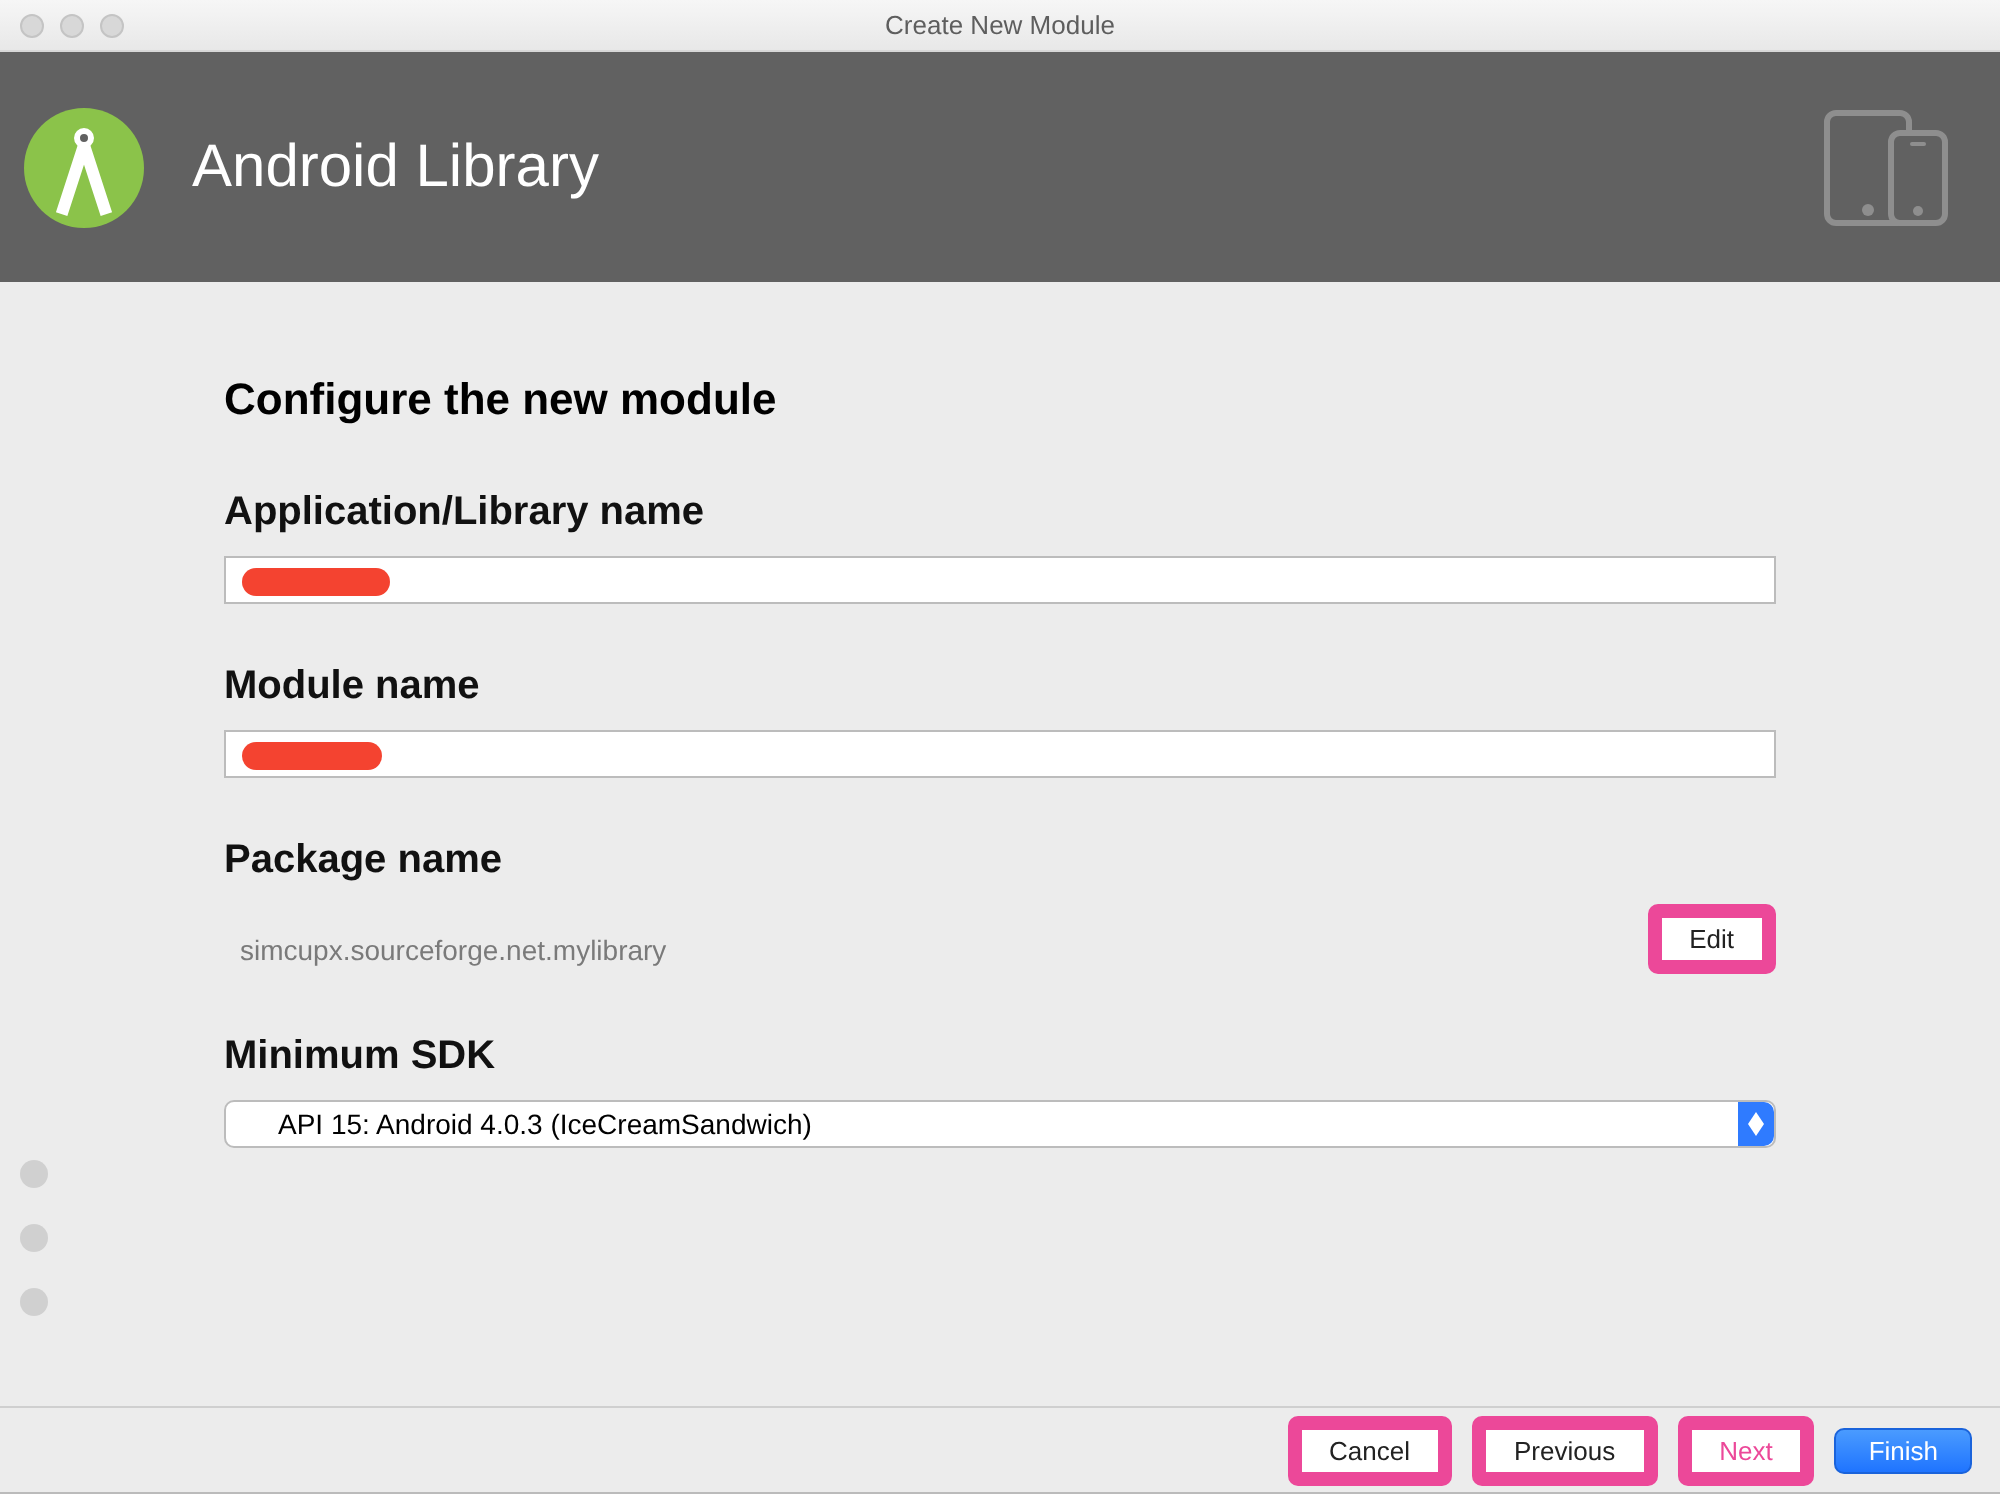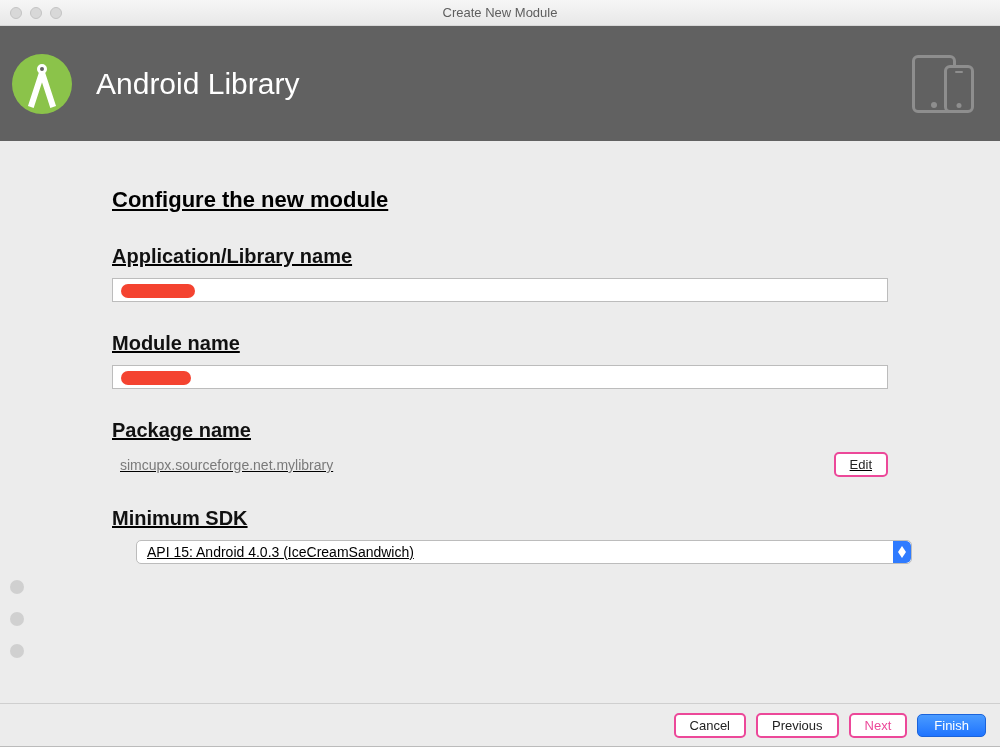--- a/index.html
+++ b/index.html
@@ -139,21 +139,20 @@
     transform:translateX(-50%);
     width:8px;height:2px;
     background:#8e8e8e;
     border-radius:1px;
   }
   
   .content {
     flex: 1;
     padding: 46px 112px 20px 112px;
     overflow: auto;
-    text-decoration: underline;
   }
   .section-title {
     font-size: 22px;
     font-weight: 700;
     color:#000;
     margin-bottom: 32px;
   }
   .field {
     margin-bottom: 30px;
   }
@@ -187,45 +186,44 @@
     width:100%;
   }
   .pkg-value {
     flex:1;
     font-size:14px;
     color:#7a7a7a;
     padding: 4px 8px;
   }
   .mac-btn {
     background:#fff;
-    border:2px solid #ec4899;
+    border:7px solid #ec4899;
     border-radius:5px;
     padding: 3px 14px;
     font-size:13px;
     color:#222;
     cursor:pointer;
   }
   .mac-btn:disabled {
     color:#ec4899;
     cursor:default;
   }
   .mac-select {
     width:100%;
     height:24px;
     background:#fff;
     border:1px solid #bcbcbc;
     border-radius:5px;
     display:flex;
     align-items:center;
-    padding:0 0 0 10px;
+    padding:0 0 0 26px;
     font-size:14px;
     justify-content:space-between;
     overflow:hidden;
     cursor:pointer;
-    margin-left:24px;
   }
   .mac-select .sel-text{ flex:1; }
   .mac-select .sel-arrows{
     width:18px;
     align-self:stretch;
     background:#2f7bff;
     display:flex;
     flex-direction:column;
     align-items:center;
     justify-content:center;

